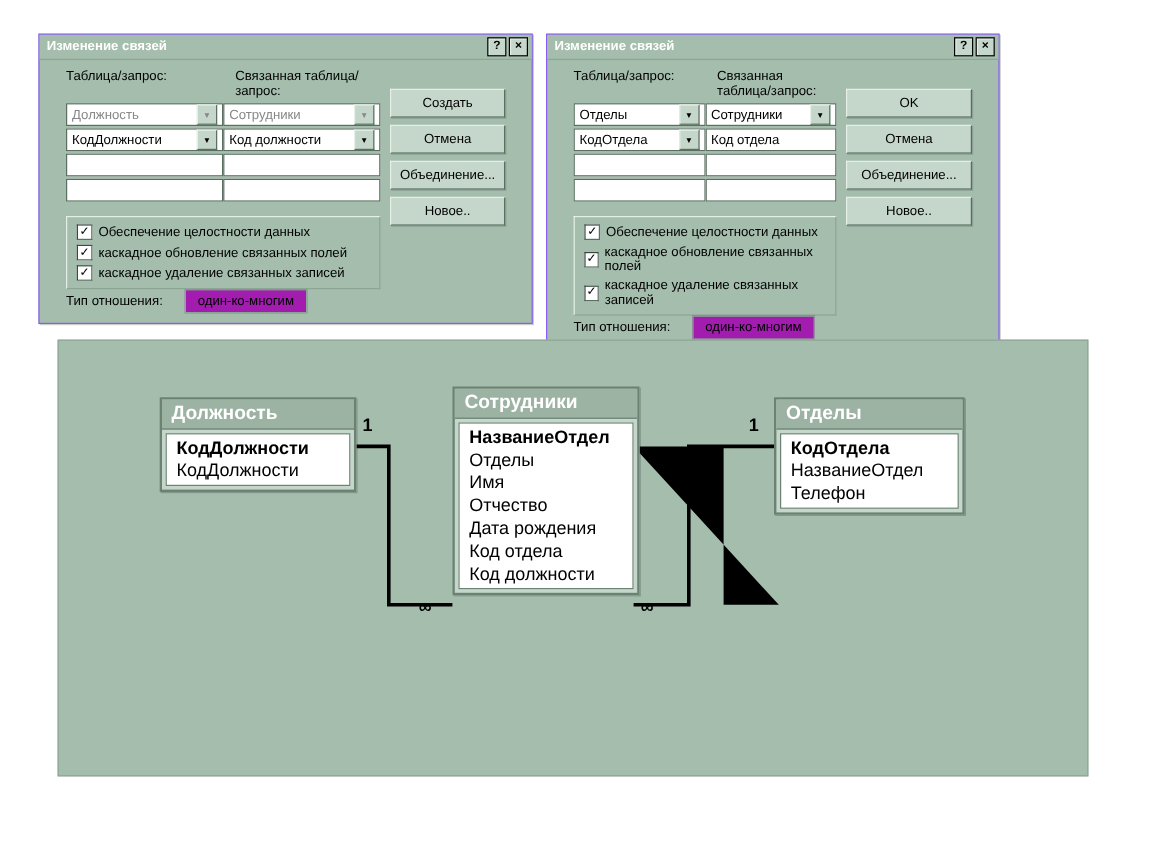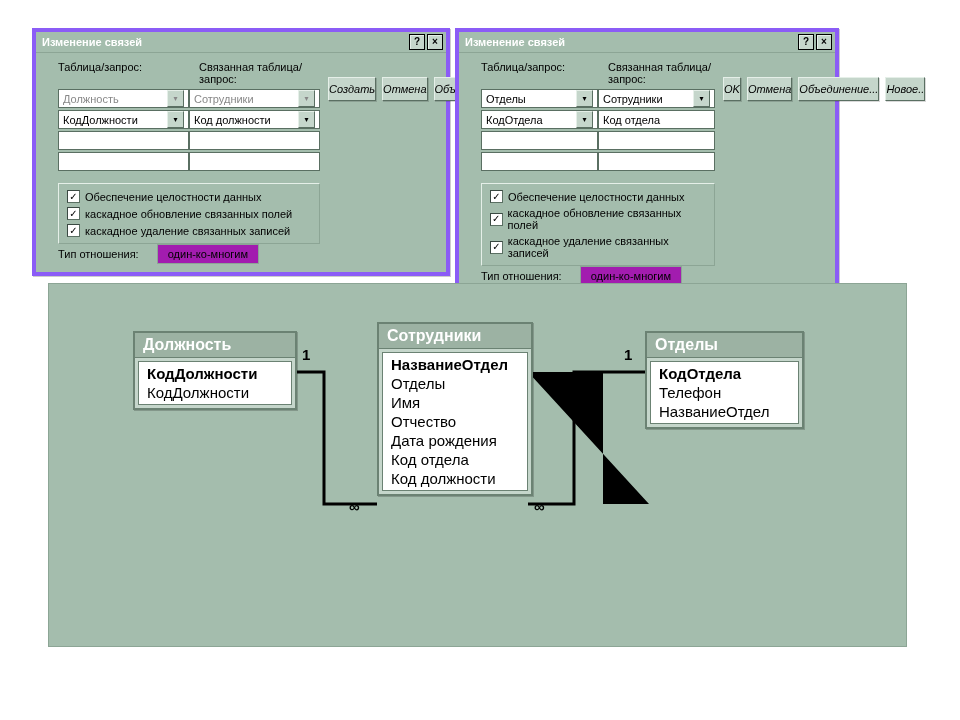--- a/index.html
+++ b/index.html
@@ -9,21 +9,21 @@
     font-family: "Tahoma", "Arial", sans-serif;
     font-size: 11px;
     color: #000;
     width: 960px;
     height: 720px;
     position: relative;
   }
   .dialog {
     position: absolute;
     background: #a4bdad;
-    border: 4px solid #8b5cf6;
+    border: 1px solid #8b5cf6;
     box-shadow: 1px 1px 0 rgba(0,0,0,0.2);
   }
   .titlebar {
     height: 20px;
     background: #a4bdad;
     display: flex;
     align-items: center;
     padding: 0 3px 0 6px;
     border-bottom: 1px solid #8ca595;
   }
@@ -55,24 +55,23 @@
     display: flex;
     gap: 8px;
     align-items: flex-start;
   }
   .left-col {
     flex: 1;
   }
   .right-col {
     width: 96px;
     display: flex;
-    flex-direction: row;
+    flex-direction: column;
     gap: 6px;
     padding-top: 16px;
-    font-style: italic;
   }
   .btn {
     height: 22px;
     background: #c5d6cb;
     border: 1px solid #5a6f62;
     border-top-color: #e5efe8;
     border-left-color: #e5efe8;
     font-size: 11px;
     display:flex;
     align-items:center;
@@ -333,21 +332,21 @@
           <div class="chk">✓</div>
           <span>каскадное удаление связанных записей</span>
         </div>
       </div>
 
       <div class="type-row">
         <span>Тип отношения:</span>
         <div class="type-val">один-ко-многим</div>
       </div>
     </div>
-    <div class="right-col" style="width:90px;">
+    <div class="right-col" style="width:105px;">
       <div class="btn">OK</div>
       <div class="btn">Отмена</div>
       <div class="btn">Объединение...</div>
       <div class="btn">Новое..</div>
     </div>
   </div>
 </div>
 
 <div class="diagram">
 
@@ -380,18 +379,18 @@
       <div class="tbl-field">Дата рождения</div>
       <div class="tbl-field">Код отдела</div>
       <div class="tbl-field">Код должности</div>
     </div>
   </div>
 
   <div class="tbl-box" style="left:596px; top:47px; width:155px;">
     <div class="tbl-title">Отделы</div>
     <div class="tbl-list">
       <div class="tbl-field pk">КодОтдела</div>
+      <div class="tbl-field">НазваниеОтдел</div>
       <div class="tbl-field">Телефон</div>
-      <div class="tbl-field">НазваниеОтдел</div>
     </div>
   </div>
 
 </div>
 
 </body></html>

